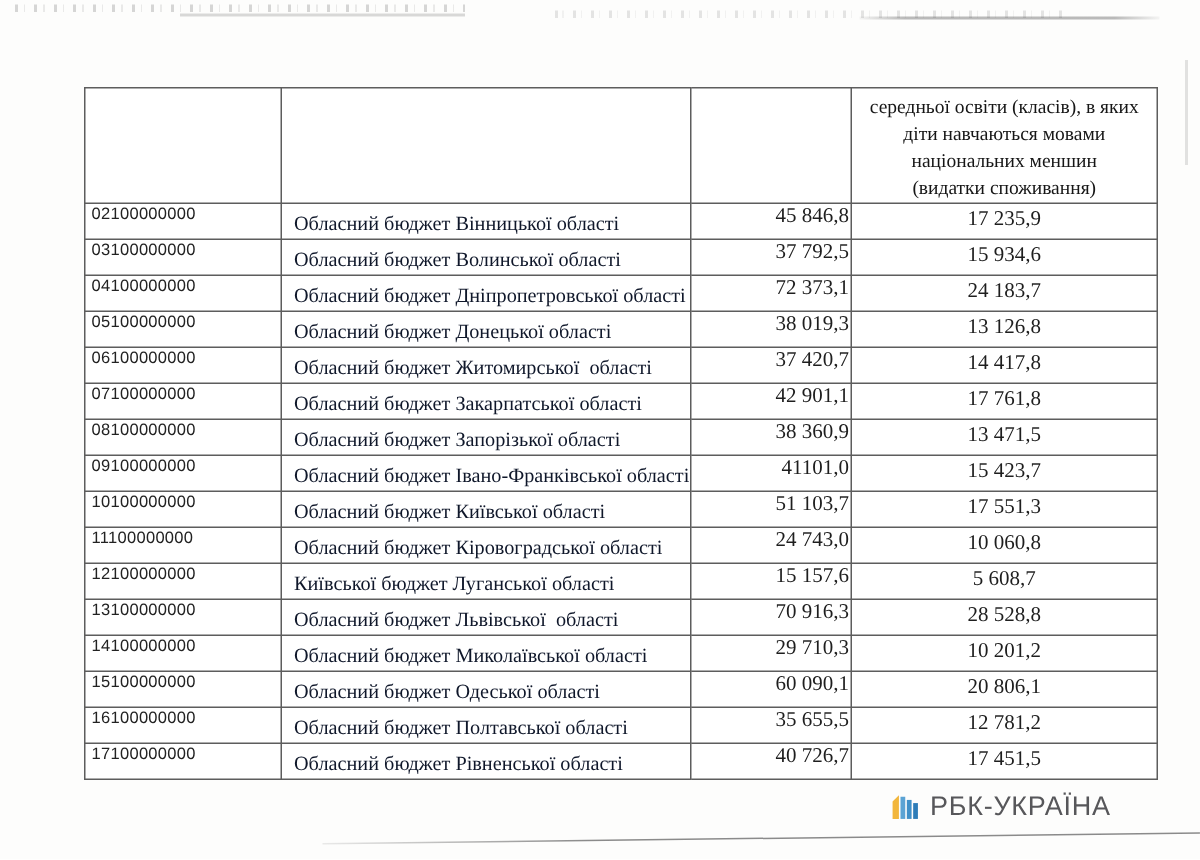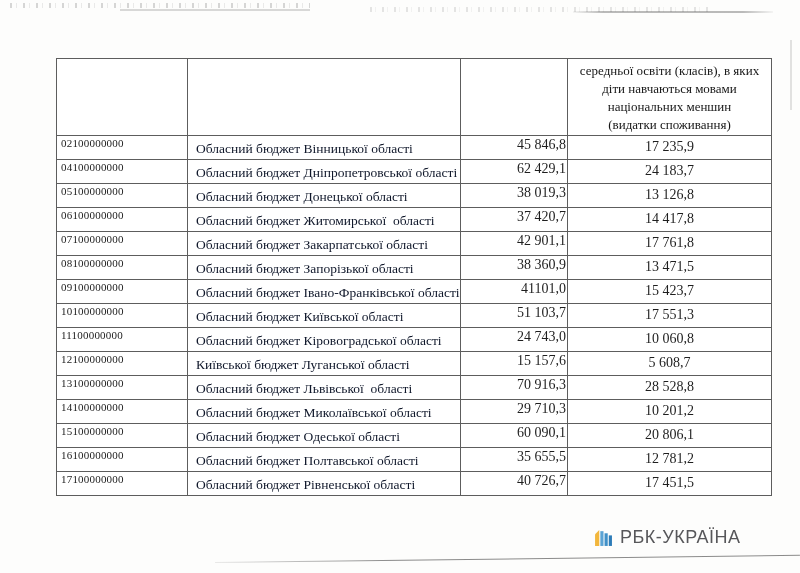--- a/index.html
+++ b/index.html
@@ -35,21 +35,21 @@
   }
   table.budget td {
     border:1px solid #5d5d5d;
     box-sizing:border-box;
     overflow:hidden;
   }
   thead td { height:75px; vertical-align:top; }
   tbody td { height:24px; }
 
   td.c-code {
-    font-family:Liberation Serif, serif;
+    font-family:Liberation Sans, sans-serif;
     font-size:11px; vertical-align:top; padding:1px 0 0 4px;
     letter-spacing:.2px; color:#222;
   }
   td.c-name {
     font-size:13.5px; vertical-align:middle; padding:2px 0 0 8px;
     white-space:pre; color:#0f172a;
   }
   td.c-v1 {
     font-size:14px; text-align:right; vertical-align:bottom; padding-bottom:6px;
   }
@@ -102,25 +102,31 @@
       </tr>
     </thead>
     <tbody>
     <tr>
       <td class="c-code">02100000000</td>
       <td class="c-name">Обласний бюджет Вінницької області</td>
       <td class="c-v1">45 846,8</td>
       <td class="c-v2">17 235,9</td>
     </tr>
 
+    <tr>
+      <td class="c-code">03100000000</td>
+      <td class="c-name">Обласний бюджет Волинської області</td>
+      <td class="c-v1">37 792,5</td>
+      <td class="c-v2">15 934,6</td>
+    </tr>
 
     <tr>
       <td class="c-code">04100000000</td>
       <td class="c-name">Обласний бюджет Дніпропетровської області</td>
-      <td class="c-v1">62 429,1</td>
+      <td class="c-v1">72 373,1</td>
       <td class="c-v2">24 183,7</td>
     </tr>
 
     <tr>
       <td class="c-code">05100000000</td>
       <td class="c-name">Обласний бюджет Донецької області</td>
       <td class="c-v1">38 019,3</td>
       <td class="c-v2">13 126,8</td>
     </tr>
 

